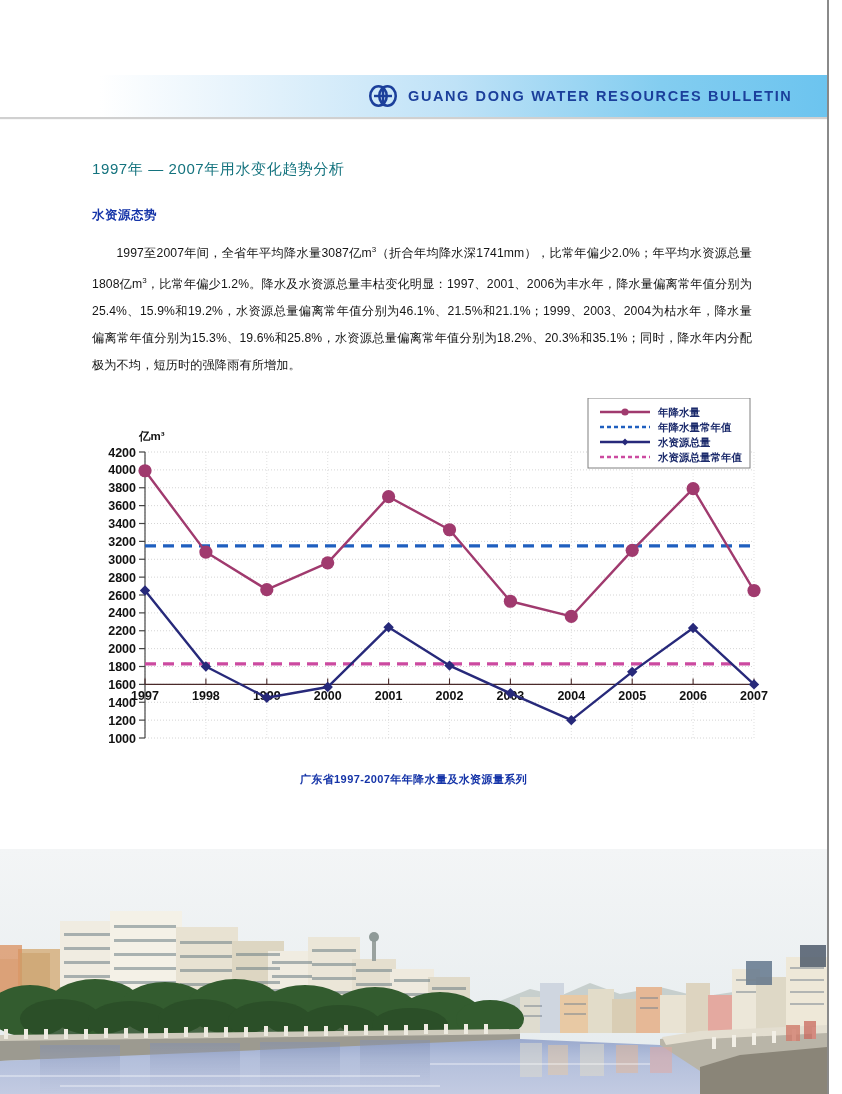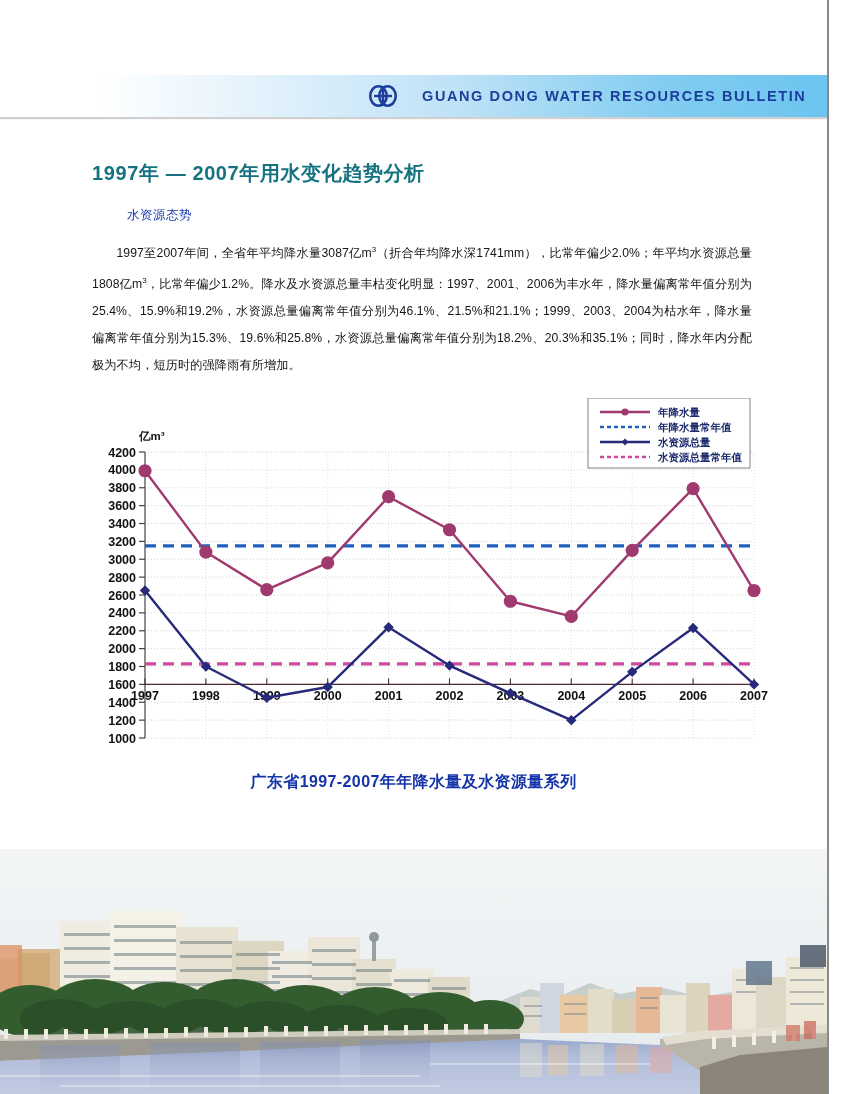--- a/index.html
+++ b/index.html
@@ -35,56 +35,55 @@
     background: linear-gradient(to right, #ffffff 0%, #ffffff 12%, #e8f4fc 28%, #bfe2f7 55%, #83cdf0 80%, #6cc4ef 100%);
     box-shadow: 0 2px 1px rgba(120,120,120,0.35);
   }
   .header-inner {
     position: absolute;
     left: 368px;
     top: 76px;
     height: 40px;
     display: flex;
     align-items: center;
-    gap: 24px;
+    gap: 10px;
   }
   .logo-mark {
     width: 30px;
     height: 30px;
     flex: none;
   }
   .header-title {
     font-size: 14.5px;
     font-weight: bold;
     color: #1b3f9b;
     letter-spacing: 1.6px;
     white-space: nowrap;
   }
 
   
   .article-title {
     position: absolute;
     left: 92px;
     top: 160px;
-    font-size: 20px;
-    font-weight: bold;
+    font-size: 15px;
+    font-weight: normal;
     color: #14737e;
     letter-spacing: 0.6px;
     white-space: nowrap;
   }
   .section-heading {
     position: absolute;
     left: 92px;
     top: 207px;
     font-size: 12.5px;
-    font-weight: normal;
+    font-weight: bold;
     color: #1534a8;
     letter-spacing: 0.5px;
     white-space: nowrap;
-    margin-left: 35px;
   }
   .body-paragraph {
     position: absolute;
     left: 92px;
     top: 236px;
     width: 660px;
     font-size: 12.2px;
     line-height: 27px;
     color: #151515;
     text-align: justify;
@@ -106,21 +105,21 @@
     height: 360px;
   }
   .chart-svg { display: block; }
 
   .chart-caption {
     position: absolute;
     left: 0;
     top: 772px;
     width: 827px;
     text-align: center;
-    font-size: 16px;
+    font-size: 11px;
     font-weight: bold;
     color: #1534a8;
     letter-spacing: 0.4px;
   }
 
   
   .photo {
     position: absolute;
     left: 0;
     top: 849px;

